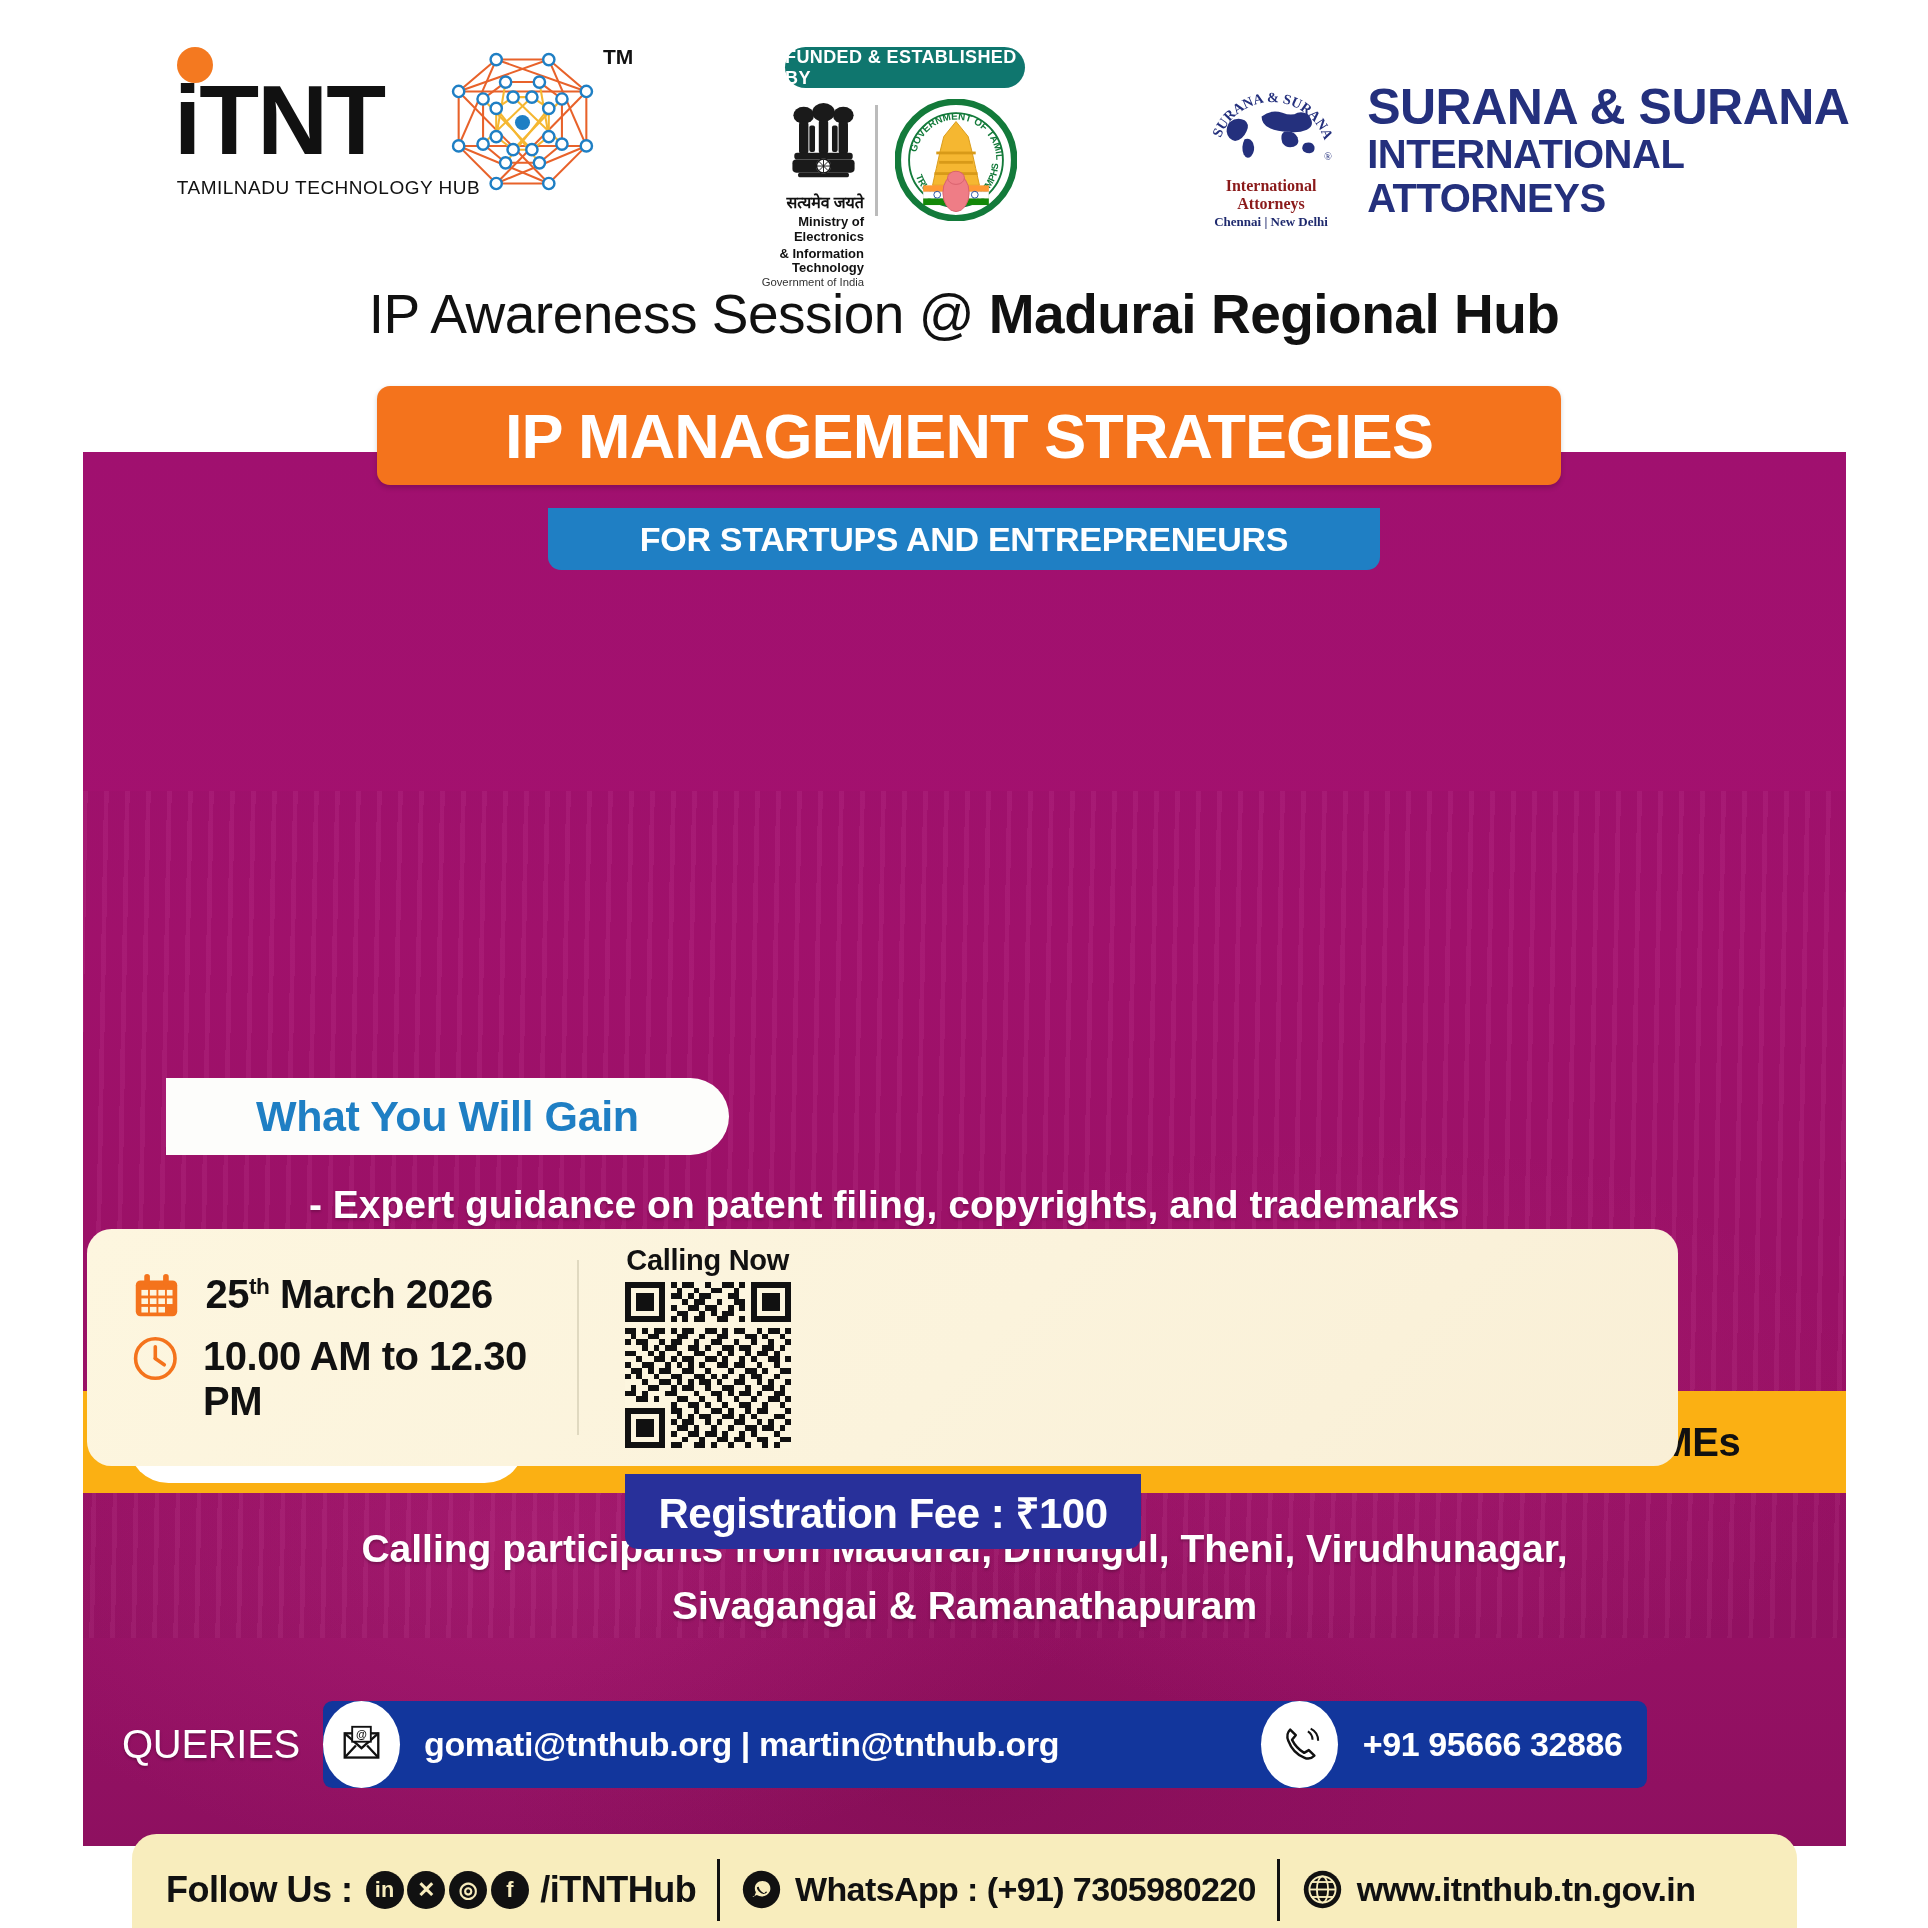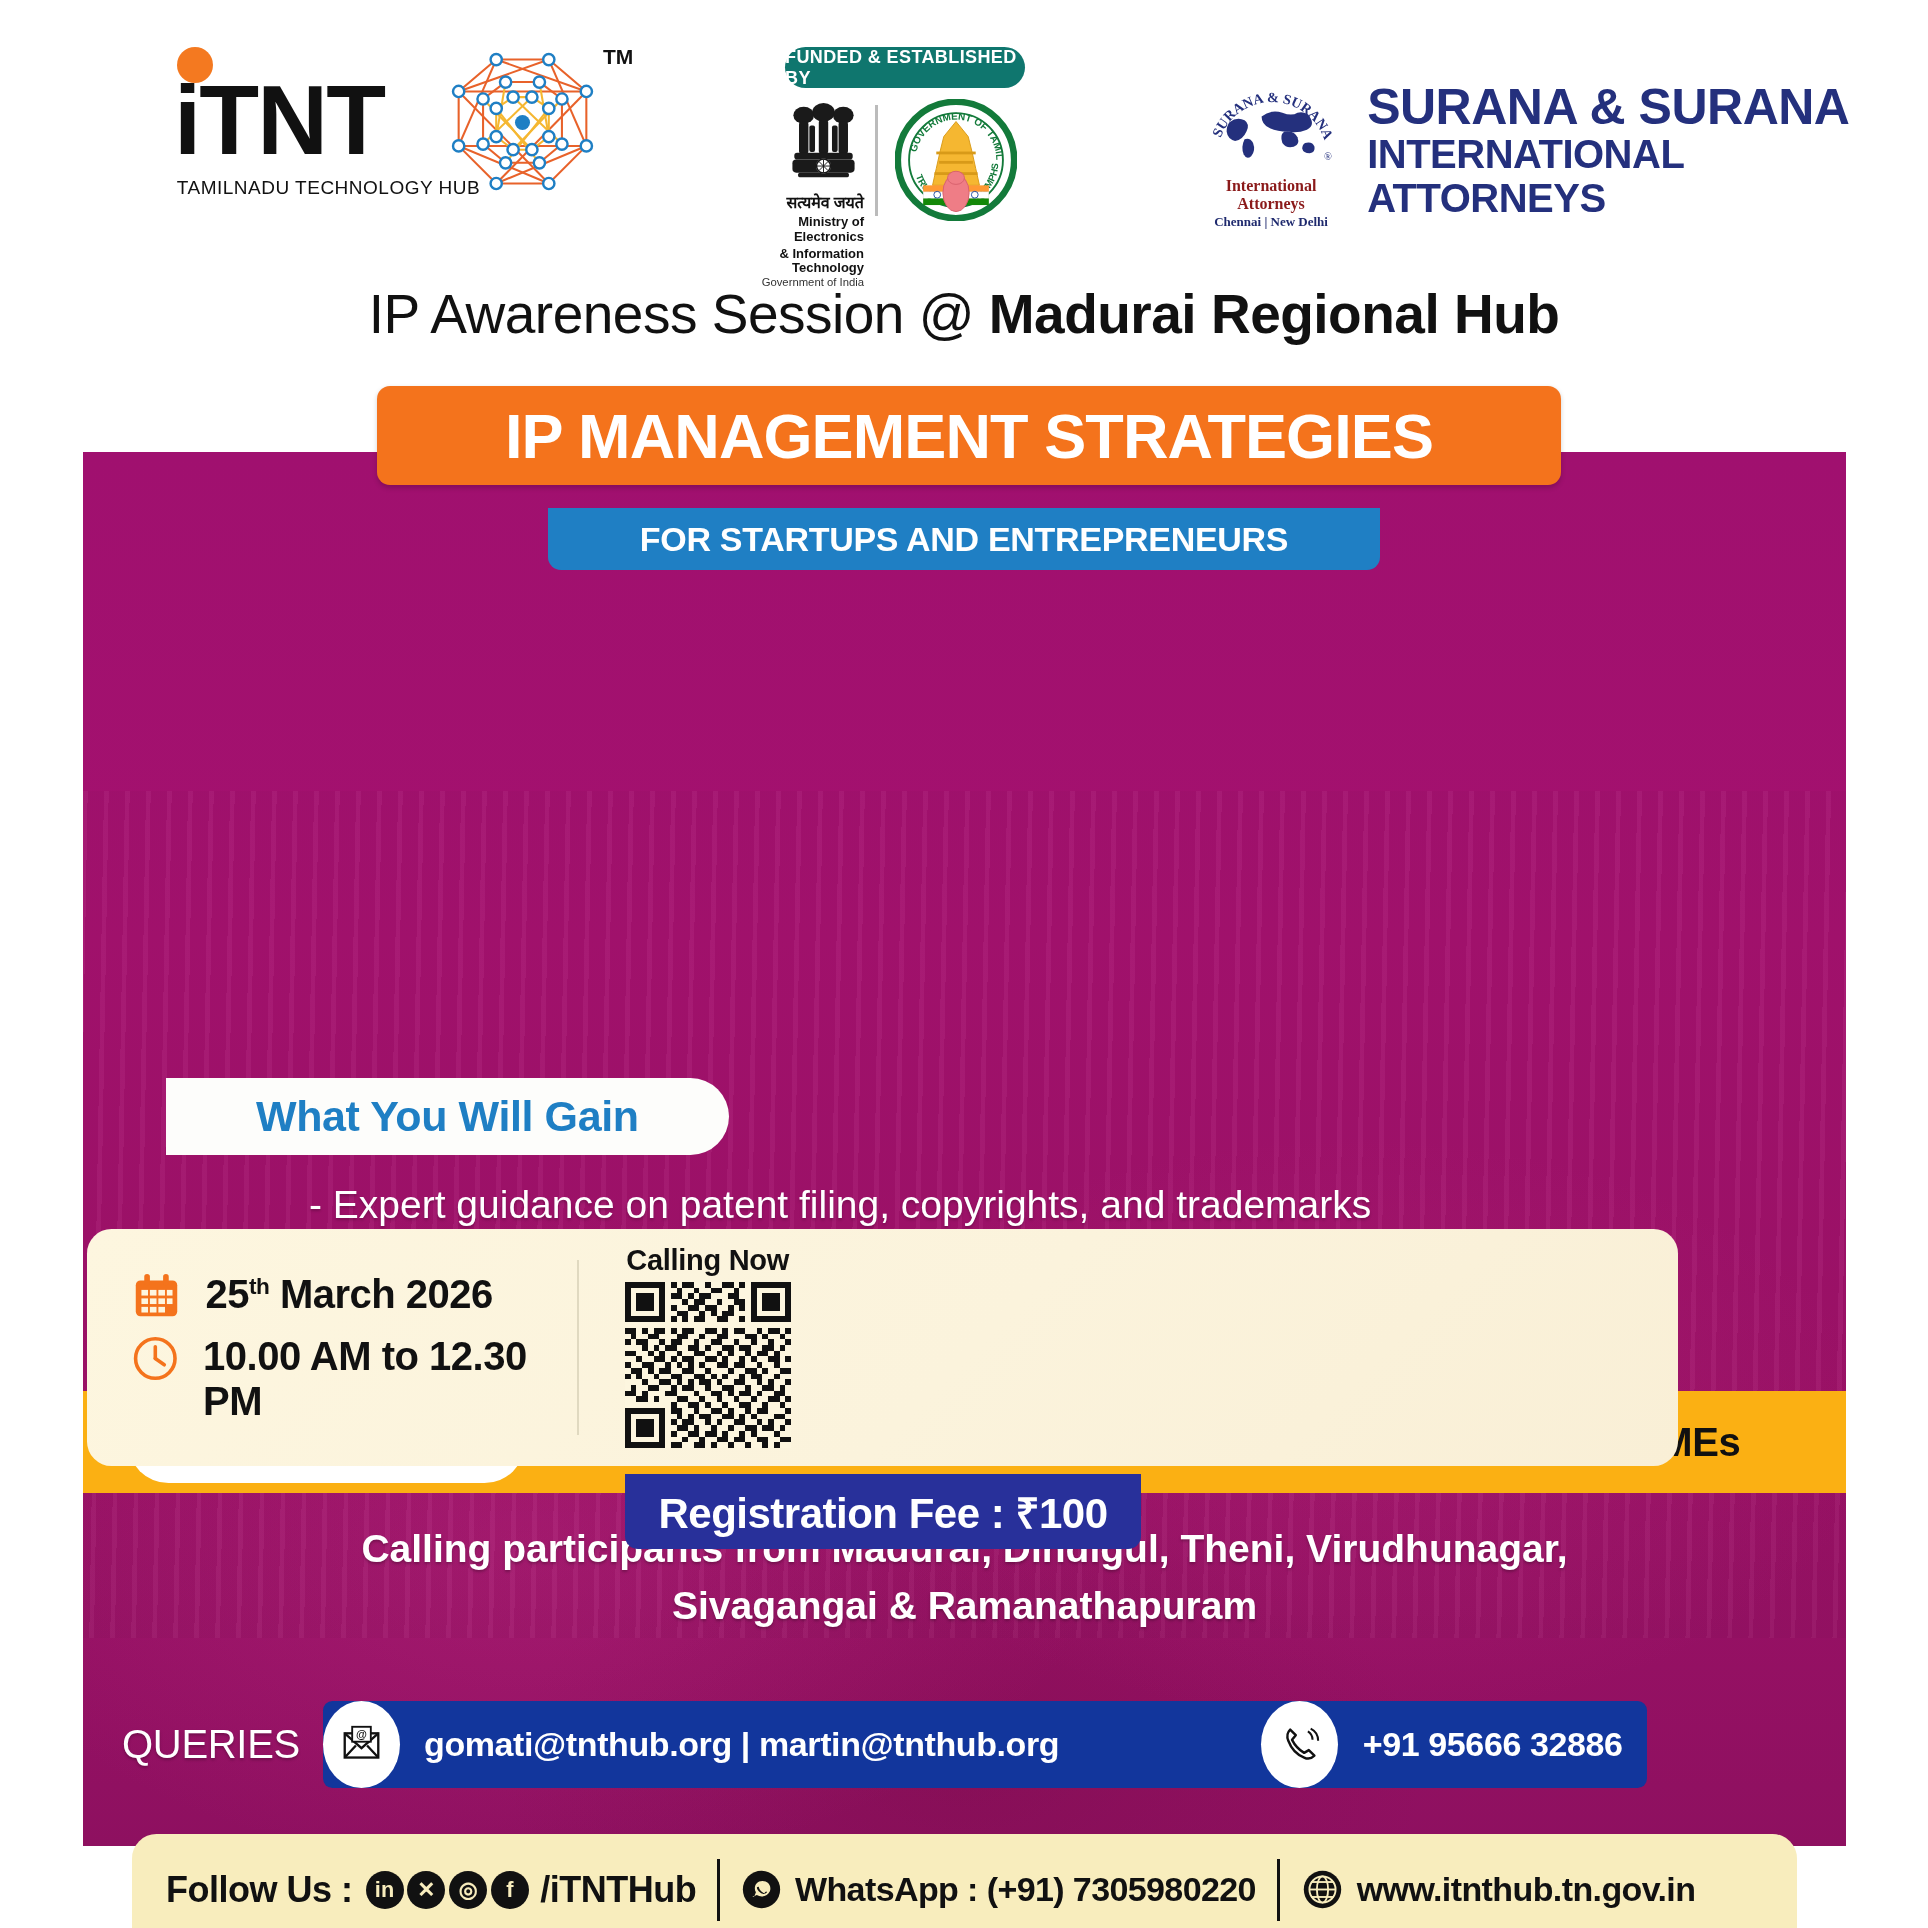--- a/index.html
+++ b/index.html
@@ -84,21 +84,21 @@
   .subhead span { color: #fff; font-size: 34px; font-weight: bold; letter-spacing: -0.3px; }
 
   
   .gain-pill { position: absolute; left: 83px; top: 626px; width: 563px; height: 77px;
                background: #fdfdfb; border-radius: 0 41px 41px 0; display: flex; align-items: center;
                padding-left: 90px; z-index: 5; }
   .gain-pill span { color: #1f7fc4; font-size: 43px; font-weight: bold; letter-spacing: -0.4px; }
 
   .gain-list { position: absolute; left: 226px; top: 730px; width: 1412px; z-index: 4; }
   .gain-item { color: #fff; font-size: 39px; line-height: 1.16; margin-bottom: 21px;
-               text-shadow: 0 1.9px 2.8px rgba(0,0,0,0.22); white-space: nowrap; }
+               text-shadow: 0 1.9px 2.8px rgba(0,0,0,0.22); white-space: nowrap; font-weight: bold; }
 
   
   .attend-band { position: absolute; left: 0; top: 939px; width: 1763px; height: 102px;
                  background: #fbb013; z-index: 5; display: flex; align-items: center; }
   .attend-pill { margin-left: 45px; width: 397px; height: 81px; background: #fff;
                  border-radius: 43px; display: flex; align-items: center; justify-content: center; }
   .attend-pill span { color: #111; font-size: 44px; font-weight: bold; letter-spacing: -0.5px; }
   .attend-list { margin-left: 24.5px; color: #111; font-size: 40px; font-weight: bold;
                  letter-spacing: -0.4px; white-space: nowrap; }
 

